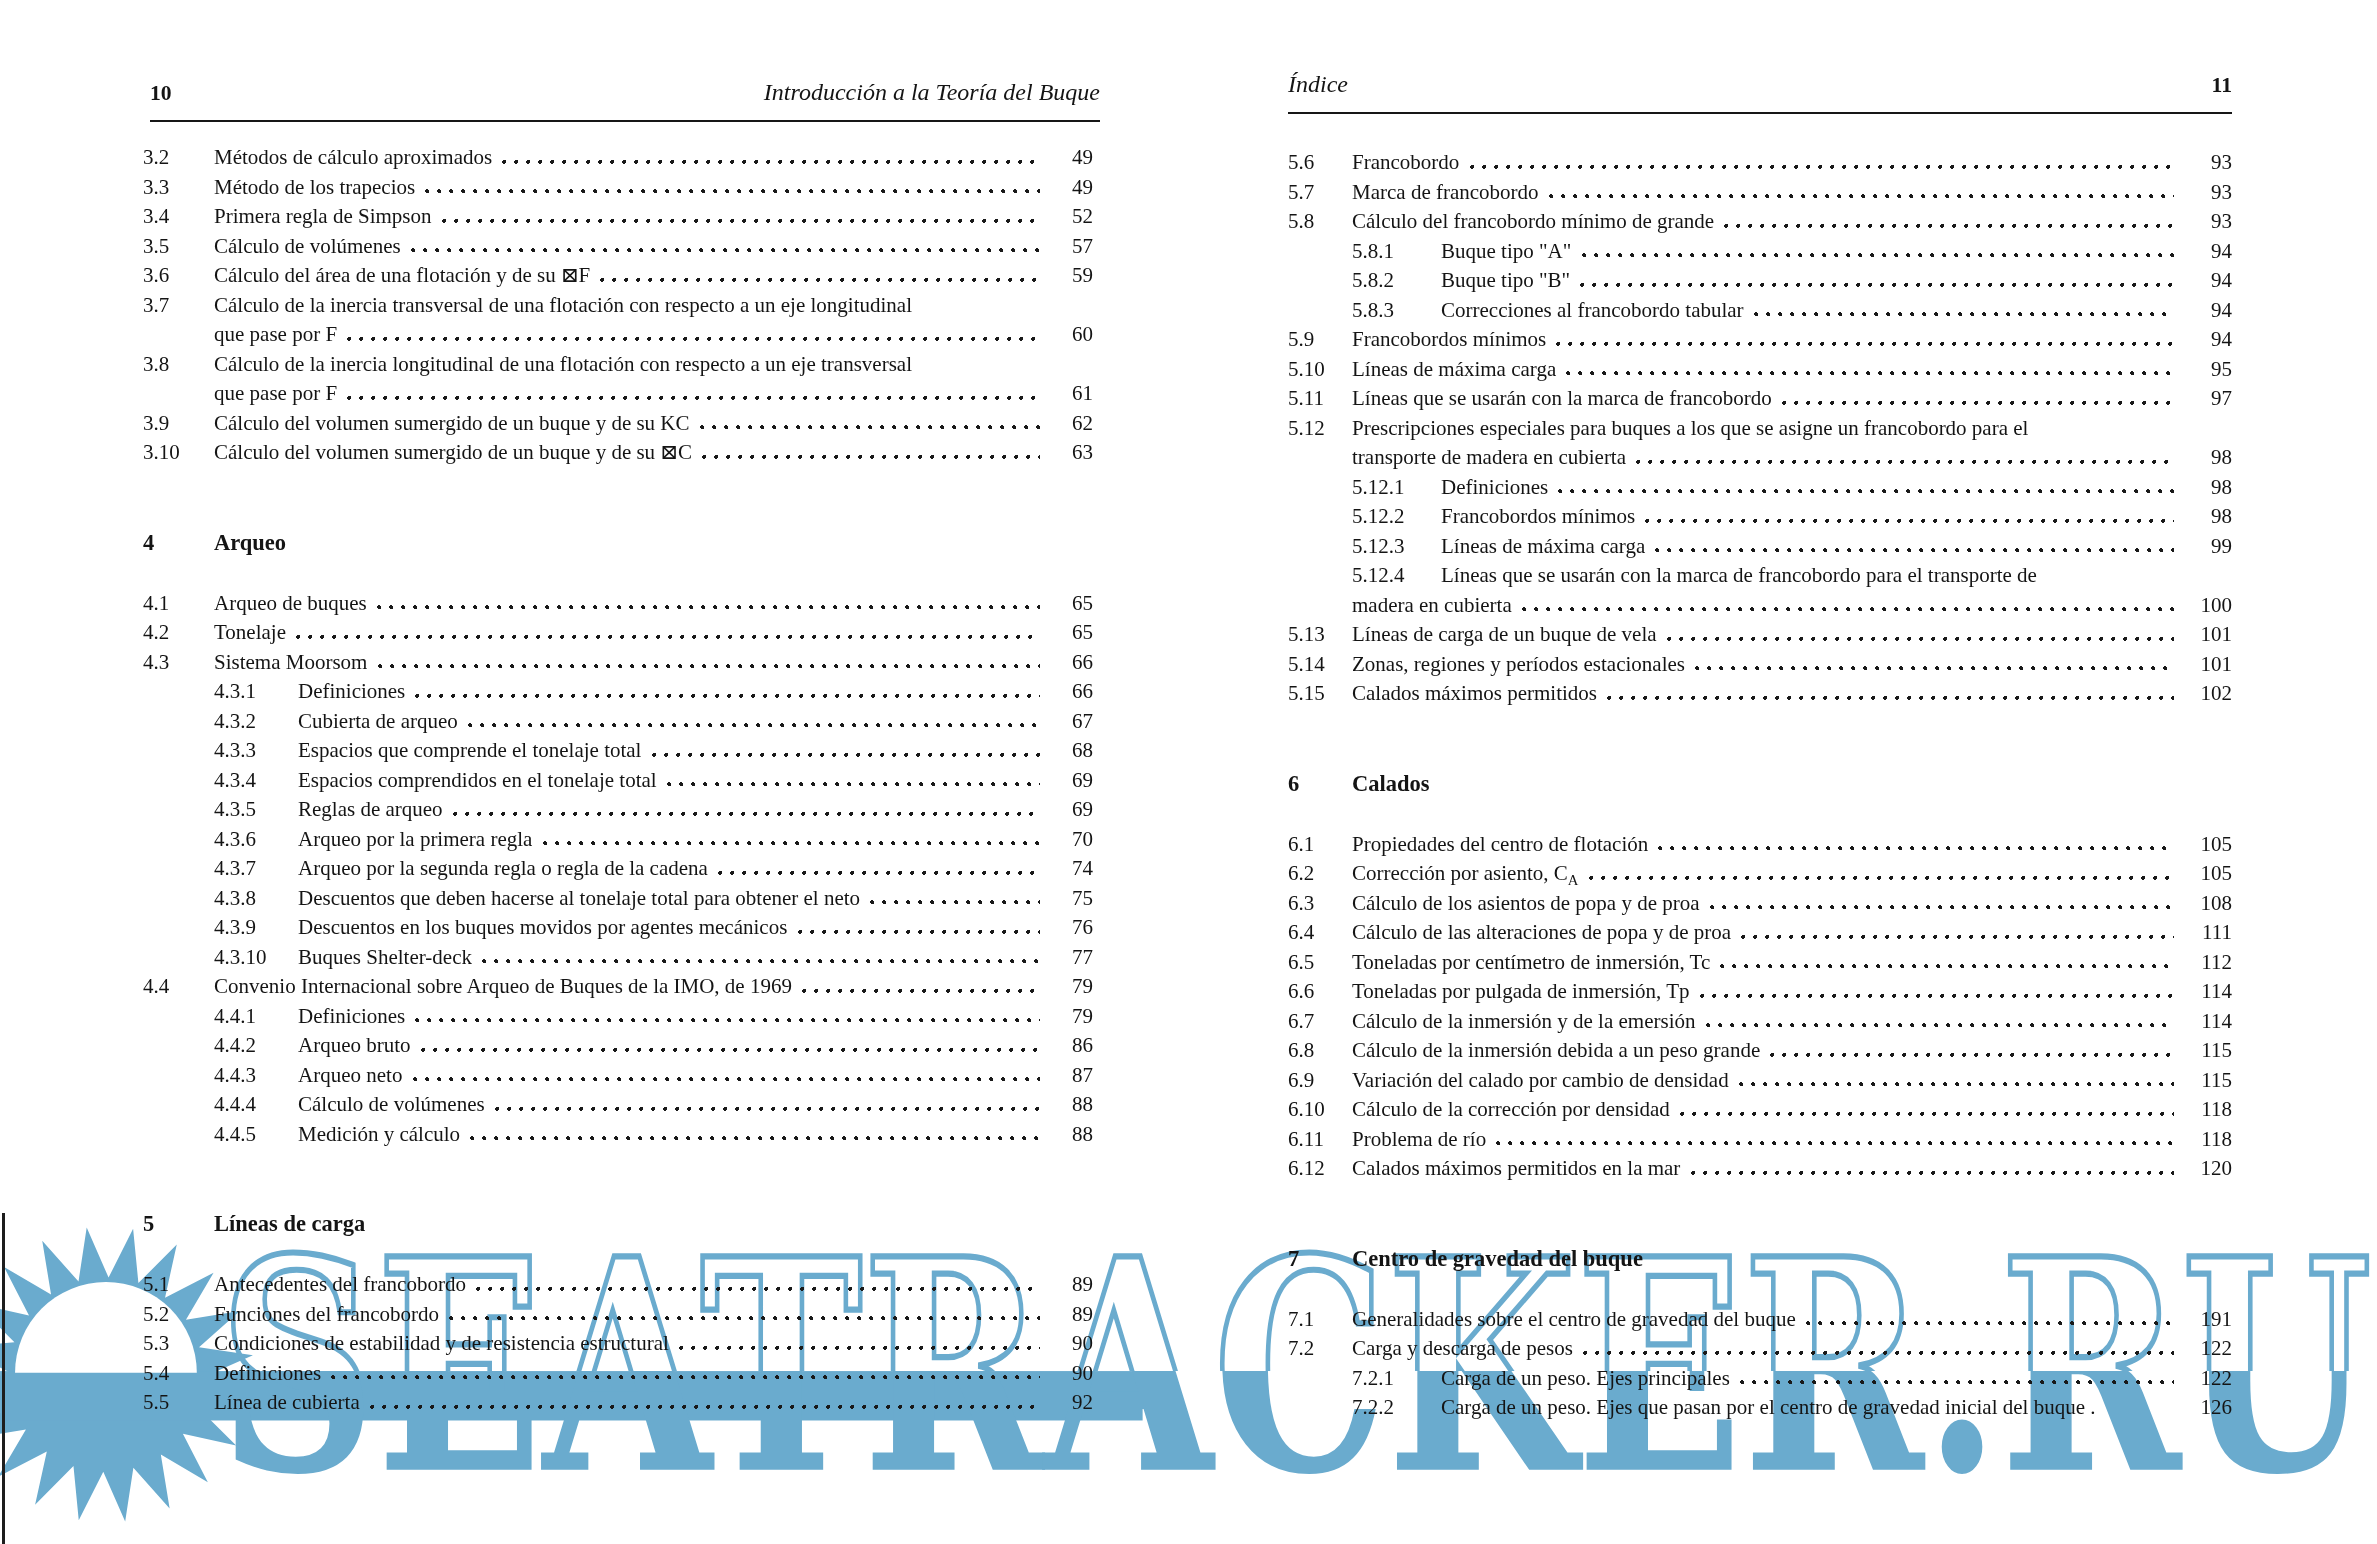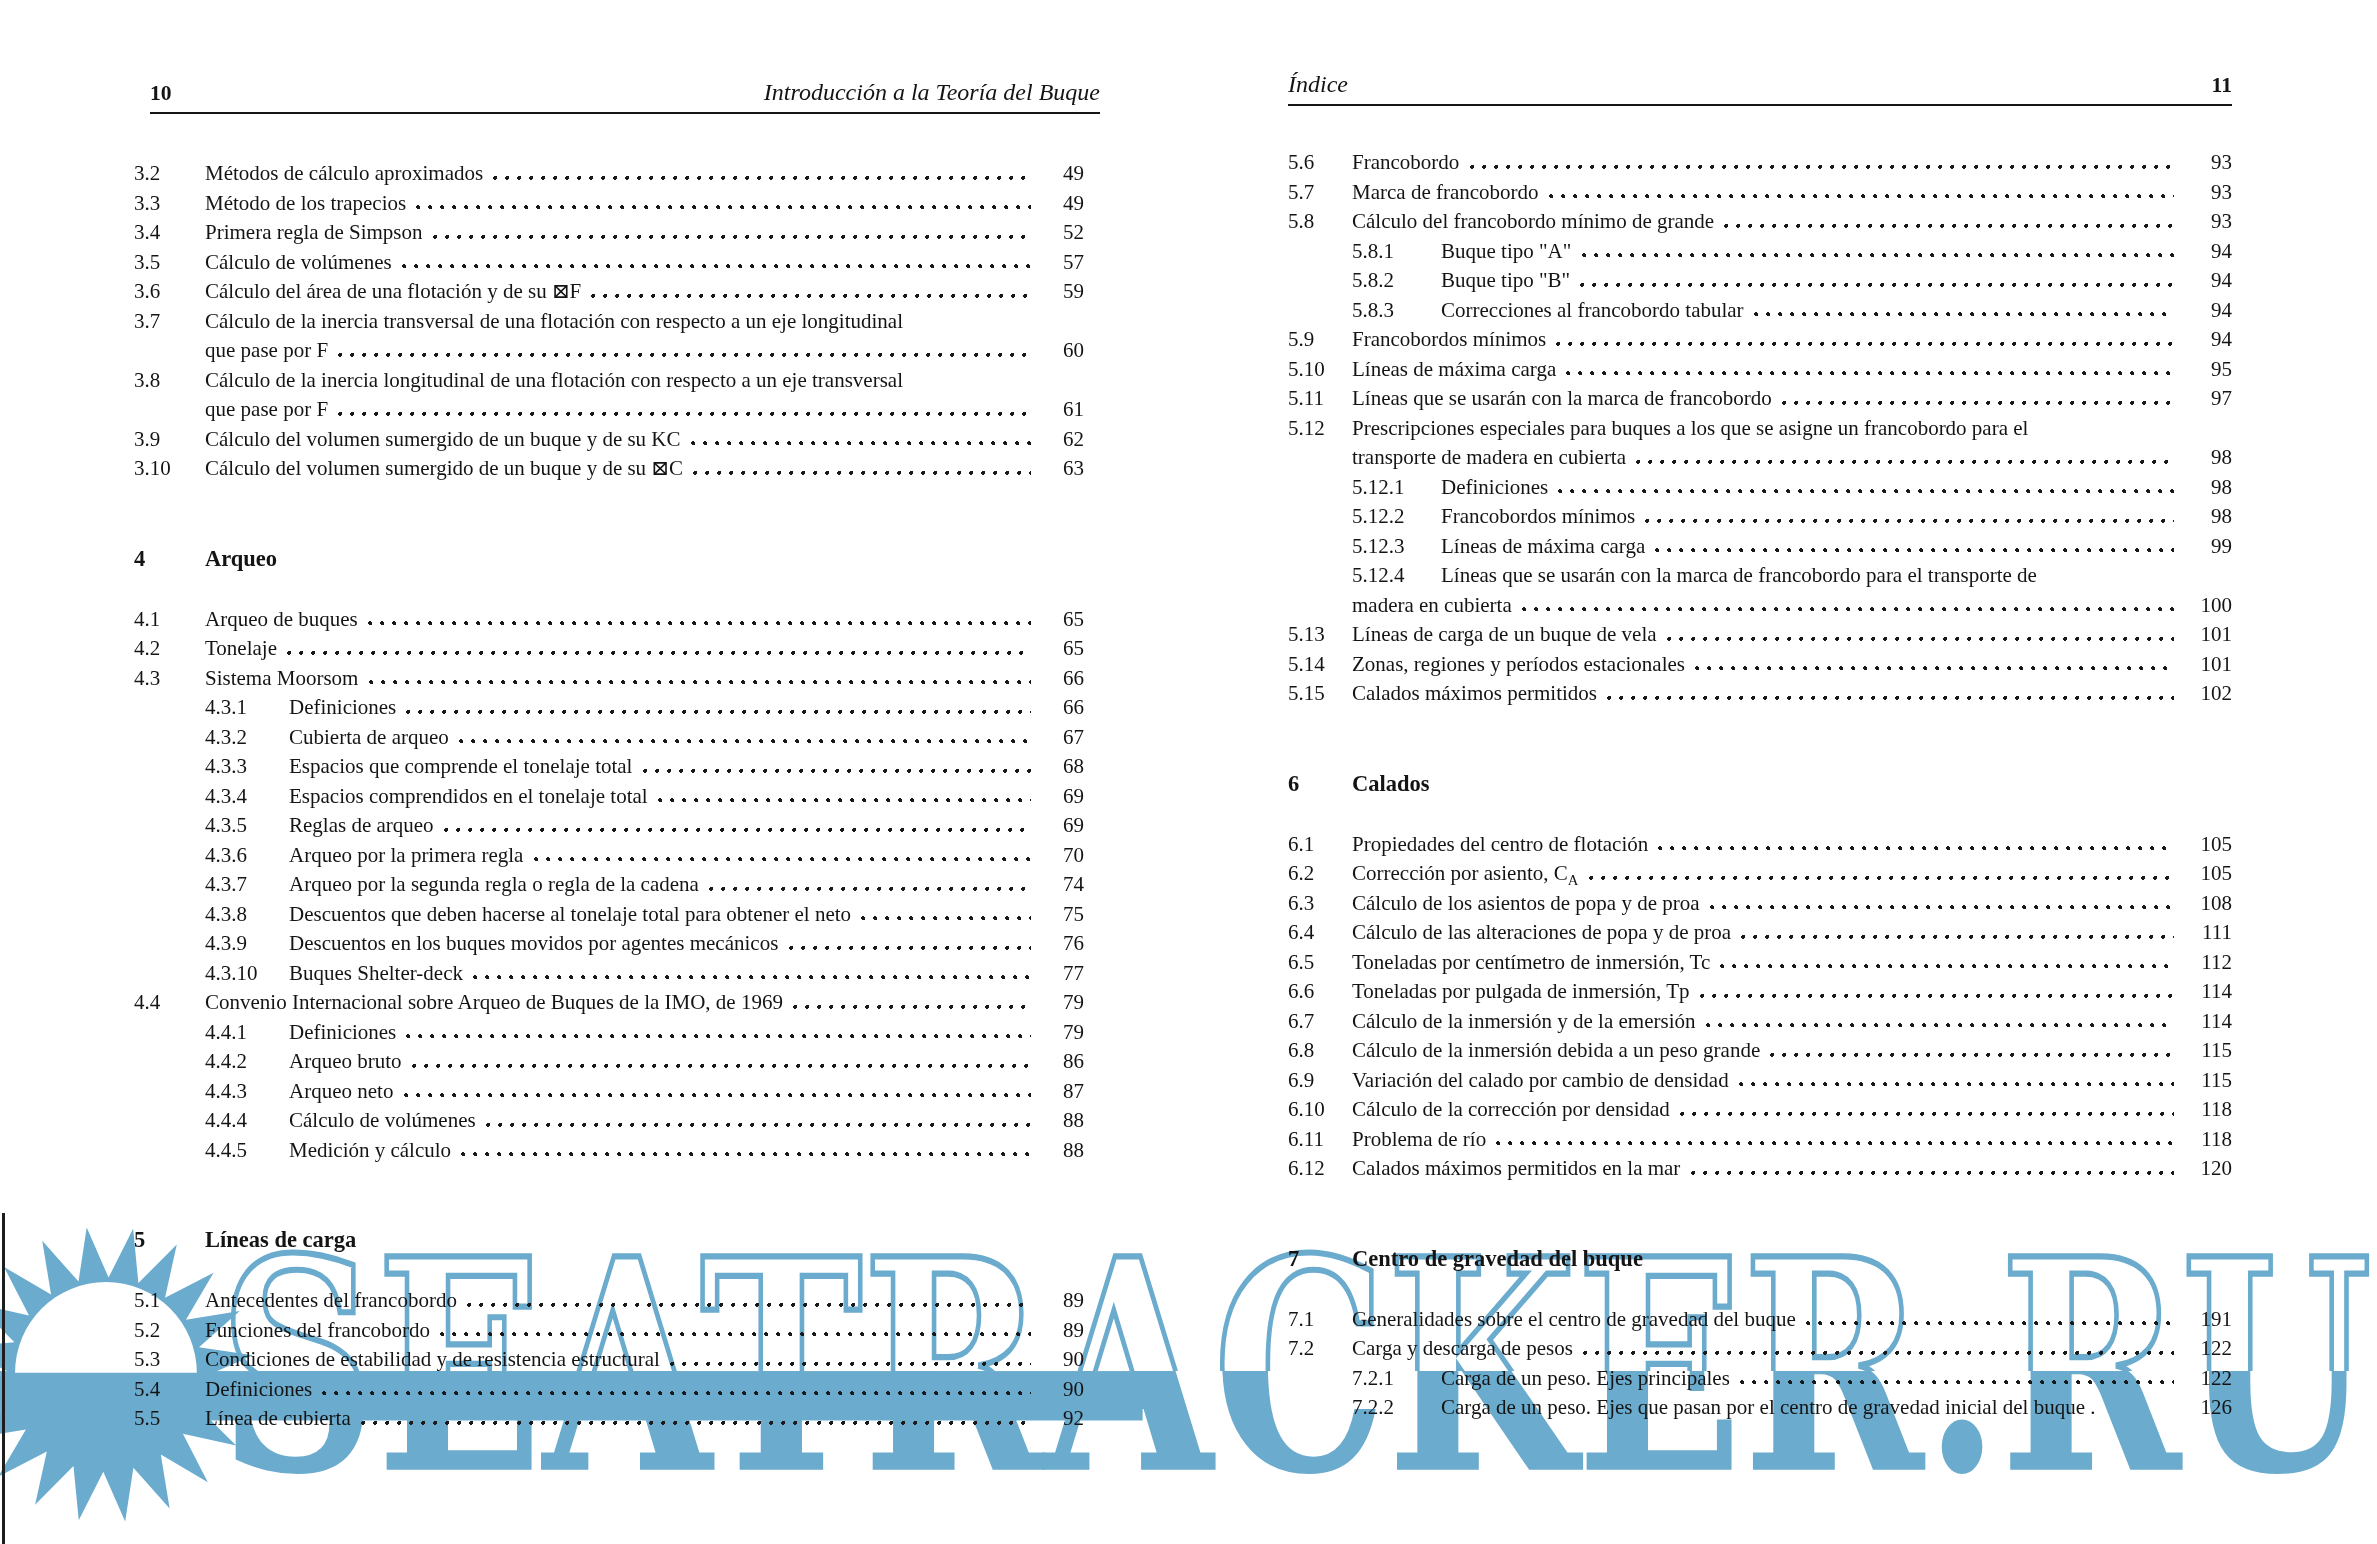--- a/index.html
+++ b/index.html
@@ -8,29 +8,29 @@
     background:#ffffff;
     font-family:"Liberation Serif","DejaVu Serif",serif;
     color:#141414;
   }
   
   #watermark-svg{position:absolute;left:0;top:0;z-index:0;}
   
   .page-header{
     position:absolute;height:39px;border-bottom:2.8px solid #161616;
     display:flex;justify-content:space-between;align-items:flex-end;
-    padding-bottom:6px;z-index:2;
+    padding-bottom:14px;z-index:2;
   }
   #header-left{left:150px;top:67px;width:950px;}
   #header-right{left:1288px;top:59px;width:944px;}
   .folio{font-weight:bold;font-size:21.6px;}
   .running-title{font-style:italic;font-size:24px;}
   
   .toc-col{position:absolute;z-index:2;}
-  #toc-left{left:134px;top:143px;width:950px;margin-top:16px;}
+  #toc-left{left:143px;top:143px;width:950px;}
   #toc-right{left:1288px;top:148px;width:944px;}
   .toc-row{display:flex;height:29.5px;line-height:29.5px;font-size:21px;white-space:nowrap;}
   .toc-row .num{flex:none;width:71px;}
   #toc-right .toc-row .num{width:64px;}
   .toc-row.sub{padding-left:71px;}
   .toc-row.sub .num{width:84px;}
   #toc-right .toc-row.sub{padding-left:64px;}
   #toc-right .toc-row.sub .num{width:89px;}
   .toc-row .txt{flex:none;}
   .toc-row .txt sub{font-size:70%;}

